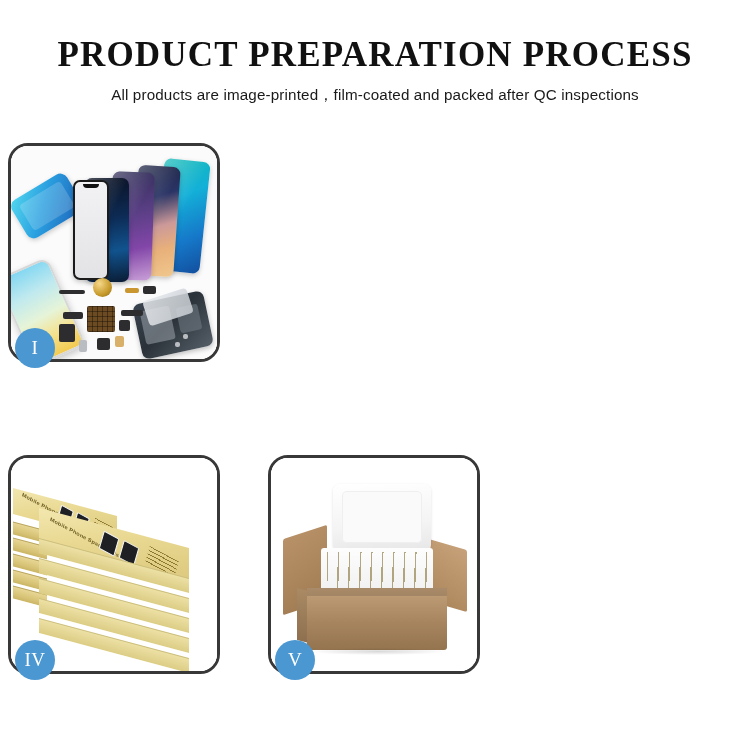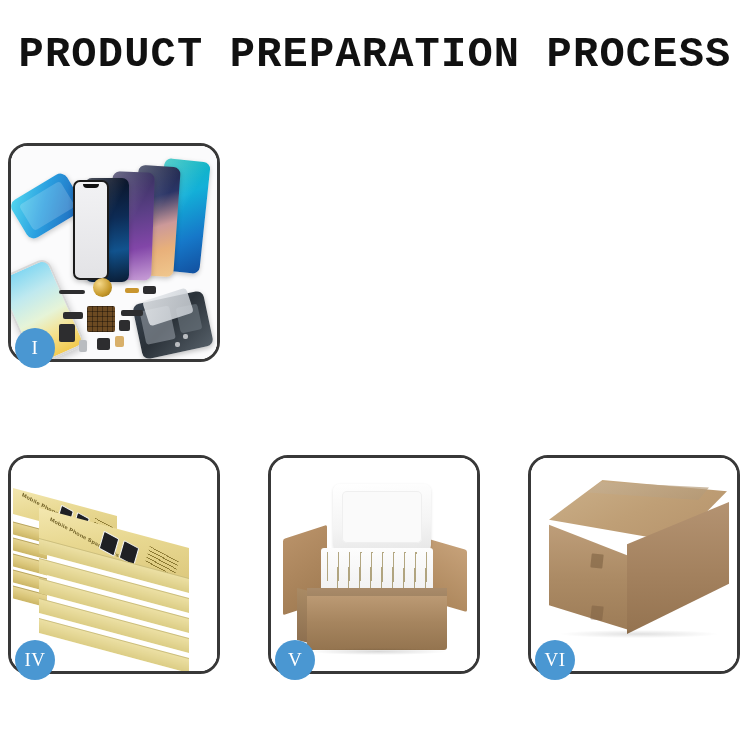--- a/index.html
+++ b/index.html
@@ -13,22 +13,22 @@
     position: relative;
   }
 
   
   .header {
     width: 750px;
     padding-top: 34px;
     text-align: center;
   }
   .page-title {
-    font-family: Liberation Mono, monospace;
-    font-size: 42px;
+    font-family: Liberation Serif, serif;
+    font-size: 35px;
     font-weight: bold;
     letter-spacing: 1.2px;
     color: #111111;
     line-height: 42px;
     white-space: nowrap;
   }
   .page-subtitle {
     font-family: "Liberation Sans", sans-serif;
     font-size: 15.2px;
     font-weight: normal;
@@ -388,20 +388,21 @@
   .sb-shadow {
     position: absolute; left: 30px; top: 172px; width: 156px; height: 8px;
     background: radial-gradient(ellipse at center, rgba(0,0,0,.12) 0%, rgba(0,0,0,0) 72%);
   }
 </style>
 </head>
 <body>
 
 <div class="header">
   <div class="page-title">PRODUCT PREPARATION PROCESS</div>
+  <div class="page-subtitle">All products are image-printed，film-coated and packed after QC inspections</div>
 </div>
 
 <div class="grid">
 
   <div class="row row-1">
 
     <div class="panel col-1">
       <div class="panel-inner">
         <div class="scene-parts">
           <div class="film-phone"></div>
@@ -497,29 +498,15 @@
           <div class="foam-body"></div>
           <div class="gold-rows"></div>
           <div class="ct-side-left"></div>
           <div class="ct-front"></div>
           <div class="ct-shadow"></div>
         </div>
       </div>
       <div class="badge">V</div>
     </div>
 
-    <div class="panel col-3">
-      <div class="panel-inner">
-        <div class="scene-sealed">
-          <div class="sb-top"></div>
-          <div class="sb-tape"></div>
-          <div class="sb-left"></div>
-          <div class="sb-right"></div>
-          <div class="sb-seam"></div>
-          <div class="sb-seam2"></div>
-          <div class="sb-shadow"></div>
-        </div>
-      </div>
-      <div class="badge">VI</div>
-    </div>
 
   </div>
 </div>
 
 </body></html>

